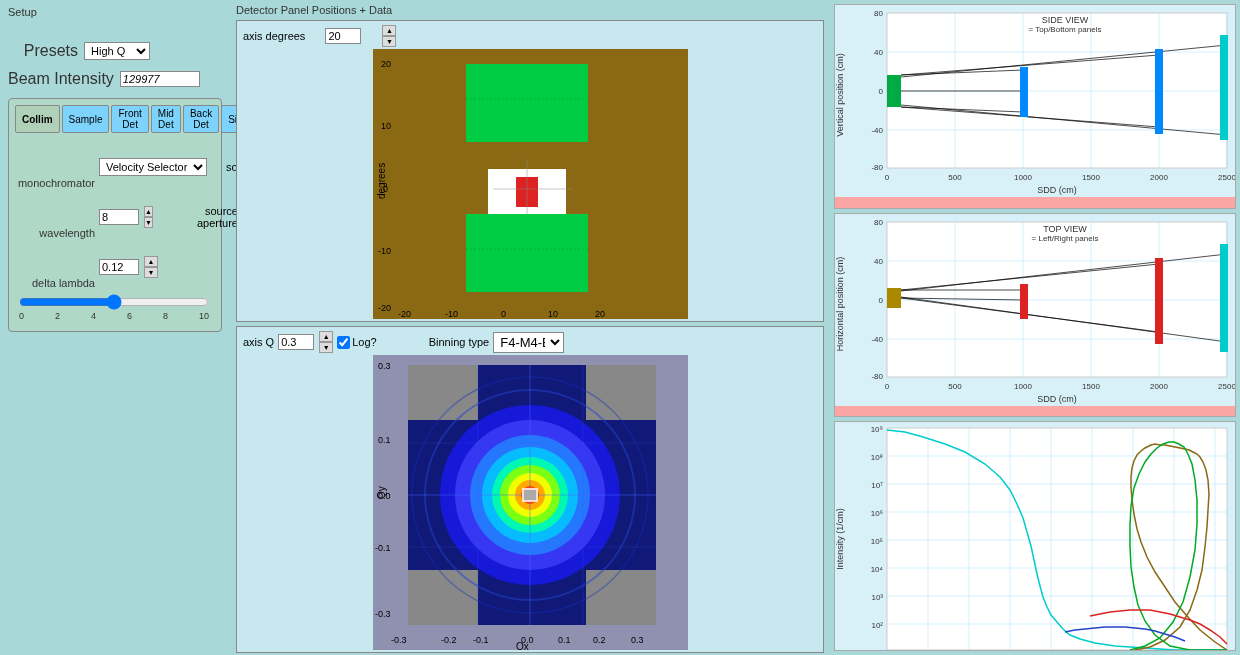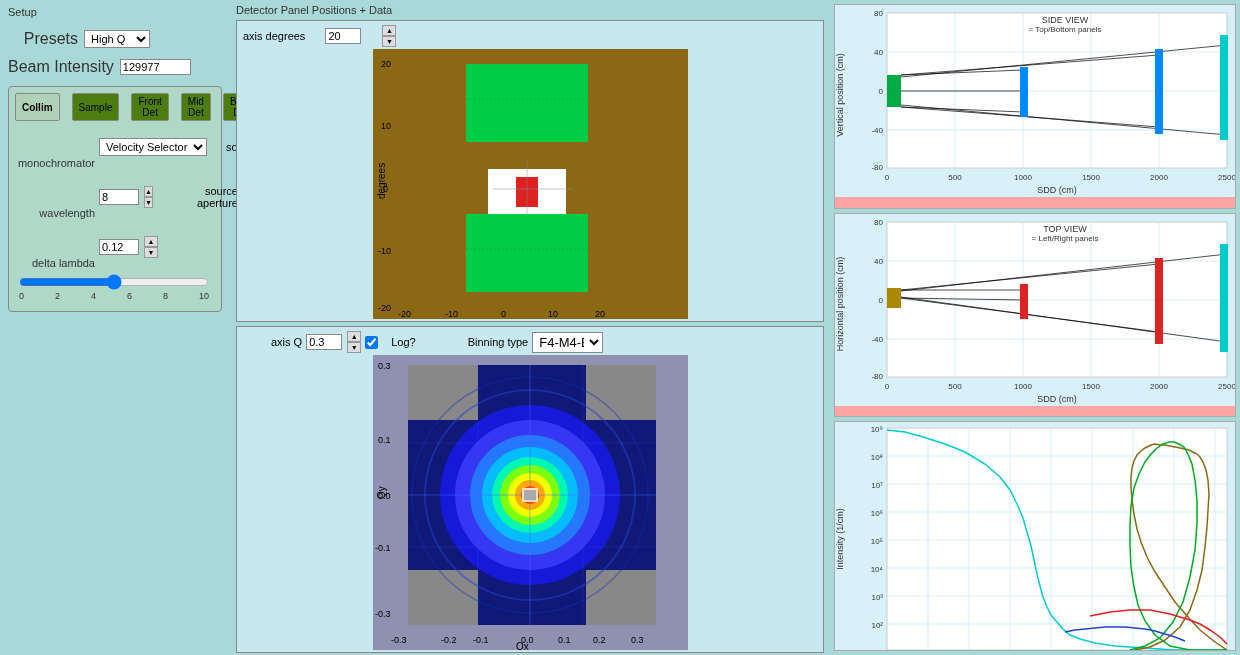--- a/index.html
+++ b/index.html
@@ -17,21 +17,21 @@
     
     .left-panel {
       width: 230px;
       background: #a8d8d8;
       padding: 6px 8px;
       flex-shrink: 0;
     }
     .setup-title {
       font-size: 11px;
       color: #333;
-      margin-bottom: 12px;
+      margin-bottom: 24px;
     }
     .form-row {
       display: flex;
       align-items: center;
       margin-bottom: 10px;
     }
     .form-label {
       font-size: 16px;
       color: #333;
       margin-right: 6px;
@@ -41,40 +41,42 @@
     select, input[type="text"], input[type="number"] {
       font-size: 11px;
       padding: 1px 2px;
       border: 1px solid #888;
       background: white;
     }
     .preset-select {
       width: 66px;
     }
     .beam-input {
-      width: 71px;
+      width: 80px;
+      font-style: italic;
     }
 
     
     .tabs-panel {
       background: #b0d8c8;
       border: 1px solid #888;
       border-radius: 4px;
       padding: 6px;
       margin-top: 10px;
     }
     .tab-row {
       display: flex;
-      gap: 12px;
+      gap: 2px;
+      margin-bottom: 8px;
     }
     .tab-btn {
       padding: 2px 6px;
       font-size: 10px;
       border: 1px solid #888;
-      background: #4d7c0f;
+      background: #7dd3fc;
       cursor: pointer;
       border-radius: 2px;
     }
     .tab-btn.active {
       background: #b0d0b8;
       font-weight: bold;
     }
     .collim-content {
       padding: 4px 0;
     }
@@ -137,21 +139,20 @@
       align-items: center;
       gap: 20px;
       padding: 2px 4px;
       background: #c8e8f0;
     }
     .q-header {
       display: flex;
       align-items: center;
       gap: 4px;
       padding: 2px 4px;
-      margin-left: 28px;
     }
 
     
     .right-panel {
       width: 410px;
       padding: 4px;
       display: flex;
       flex-direction: column;
       gap: 4px;
       flex-shrink: 0;
@@ -160,21 +161,21 @@
       background: #fca5a5;
       border: 1px solid #aaa;
       flex: 1;
       position: relative;
       overflow: hidden;
     }
 
     .checkbox-label {
       display: flex;
       align-items: center;
-      gap: 13px;
+      gap: 2px;
       font-size: 11px;
     }
     select.binning-select {
       width: 71px;
       font-size: 13px;
     }
 
     
     .stepper {
       display: inline-flex;

